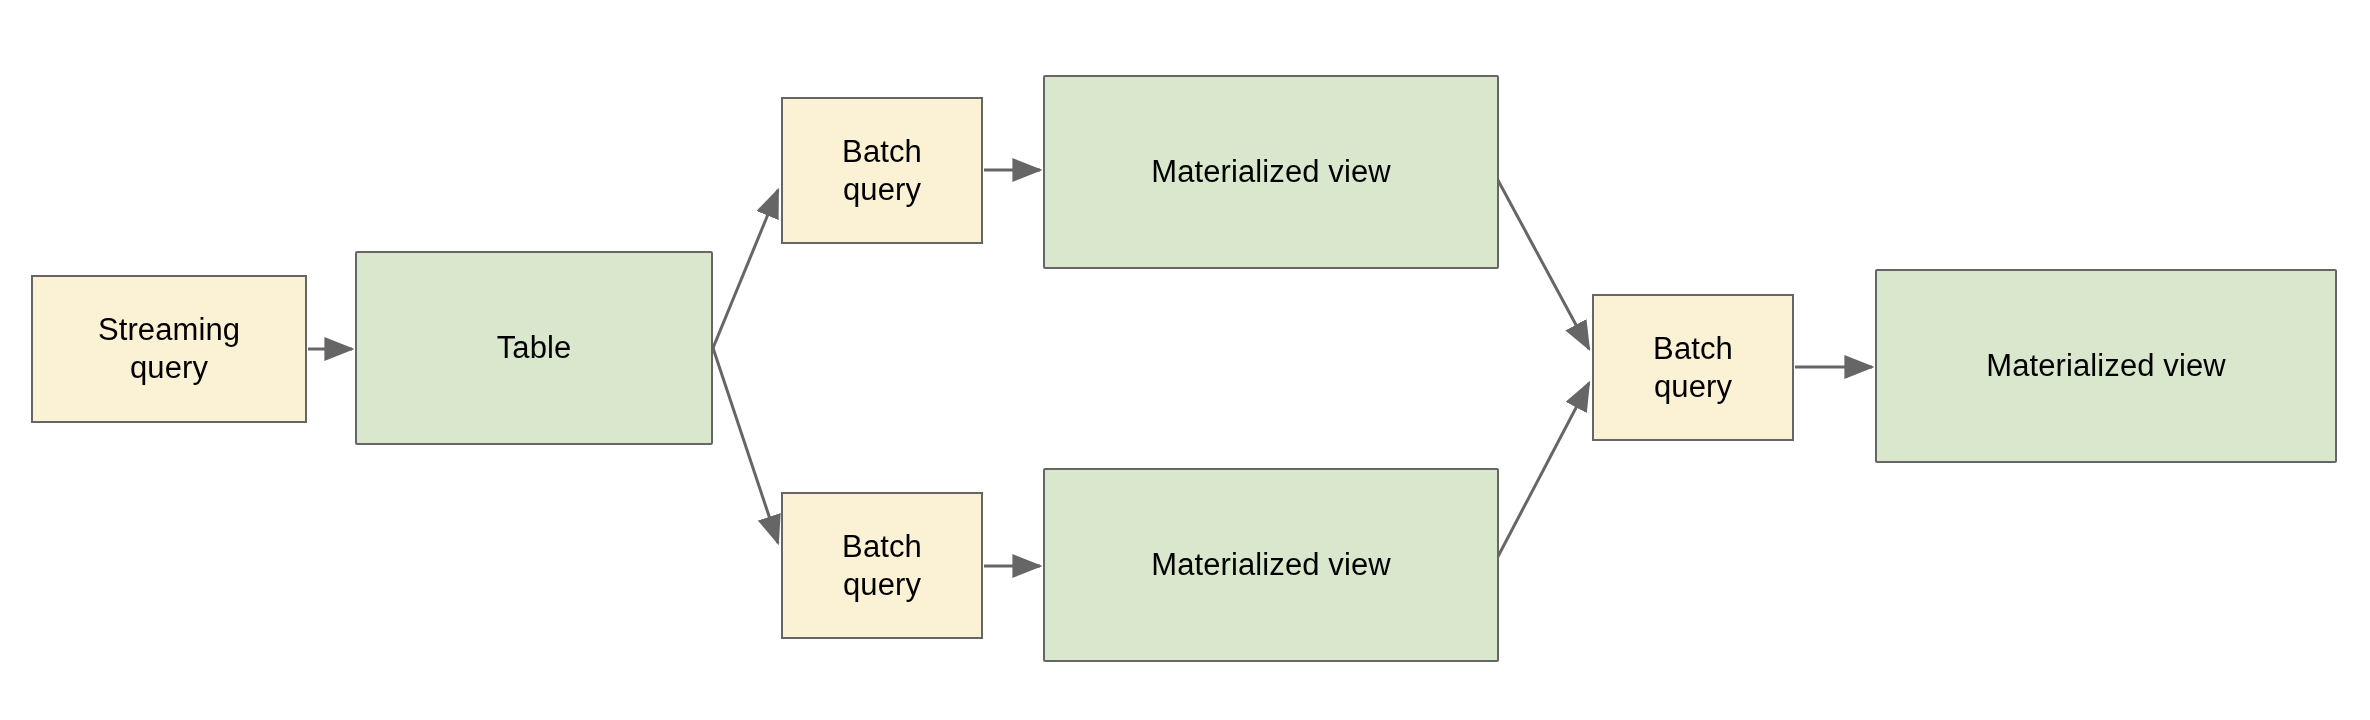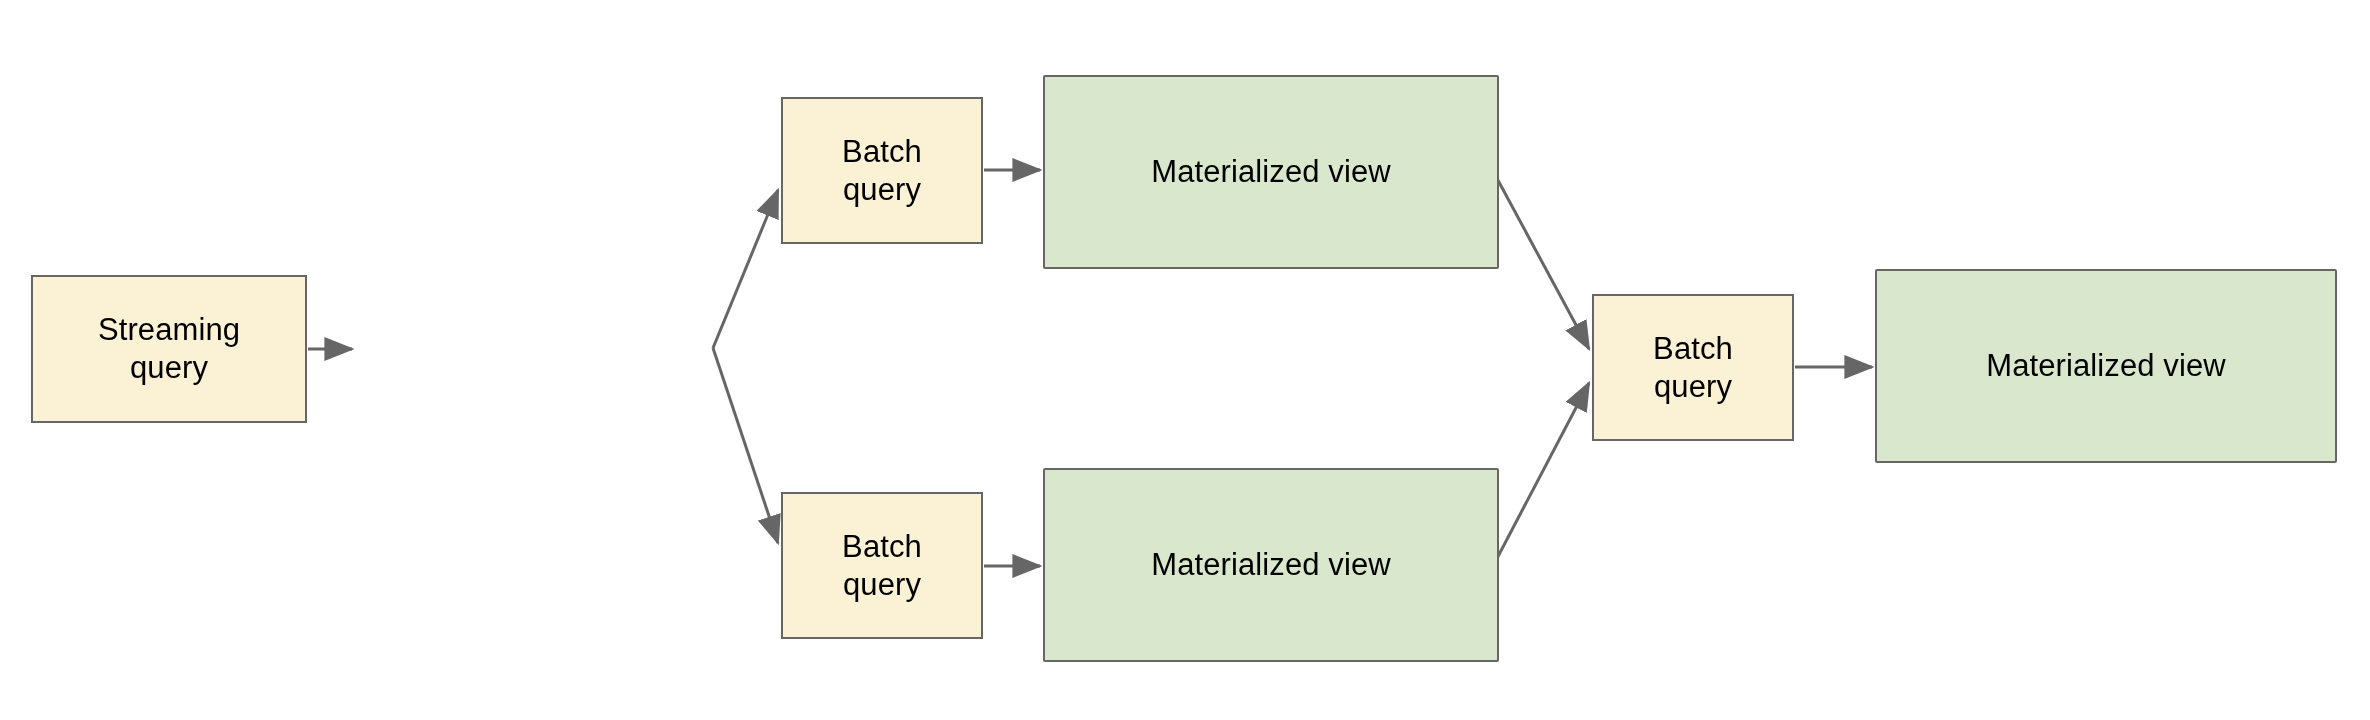--- a/index.html
+++ b/index.html
@@ -95,20 +95,23 @@
     <g>
       <line x1="1795" y1="367" x2="1872" y2="367" stroke="#666666" stroke-width="3" marker-end="url(#arrowhead)"></line>
     </g>
   </svg>
 
   <div class="node process" style="left:31px; top:275px; width:276px; height:148px;">
     <span class="node-label">Streaming
 query</span>
   </div>
 
+  <div class="node store" style="left:355px; top:251px; width:358px; height:194px;">
+    <span class="node-label">Table</span>
+  </div>
 
   <div class="node process" style="left:781px; top:97px; width:202px; height:147px;">
     <span class="node-label">Batch
 query</span>
   </div>
 
   <div class="node store" style="left:1043px; top:75px; width:456px; height:194px;">
     <span class="node-label">Materialized view</span>
   </div>
 

